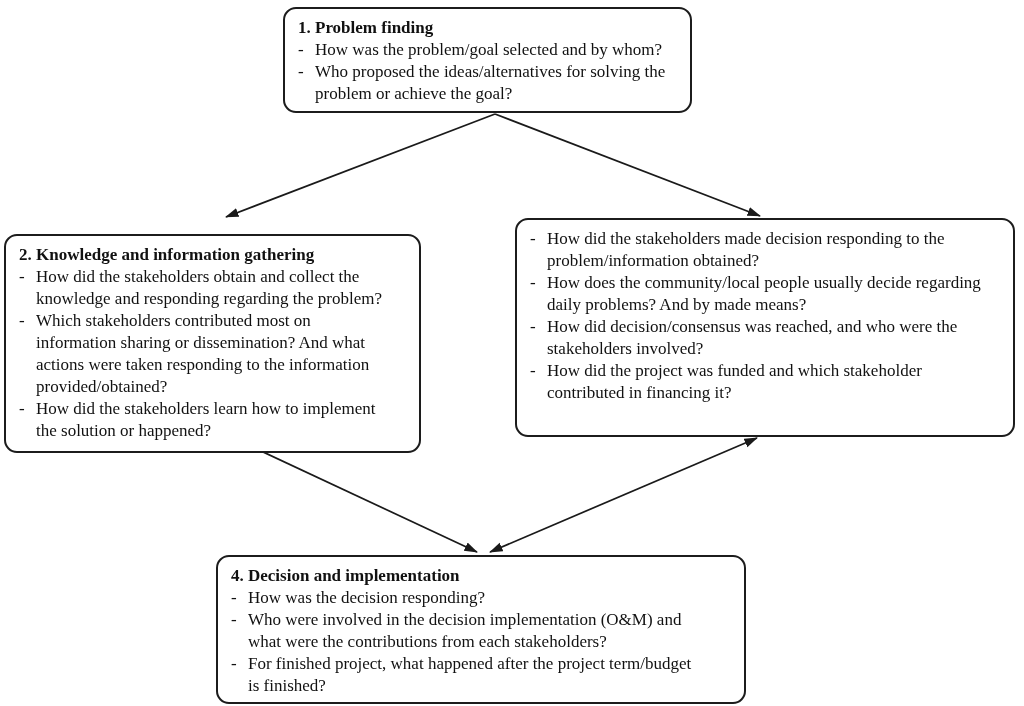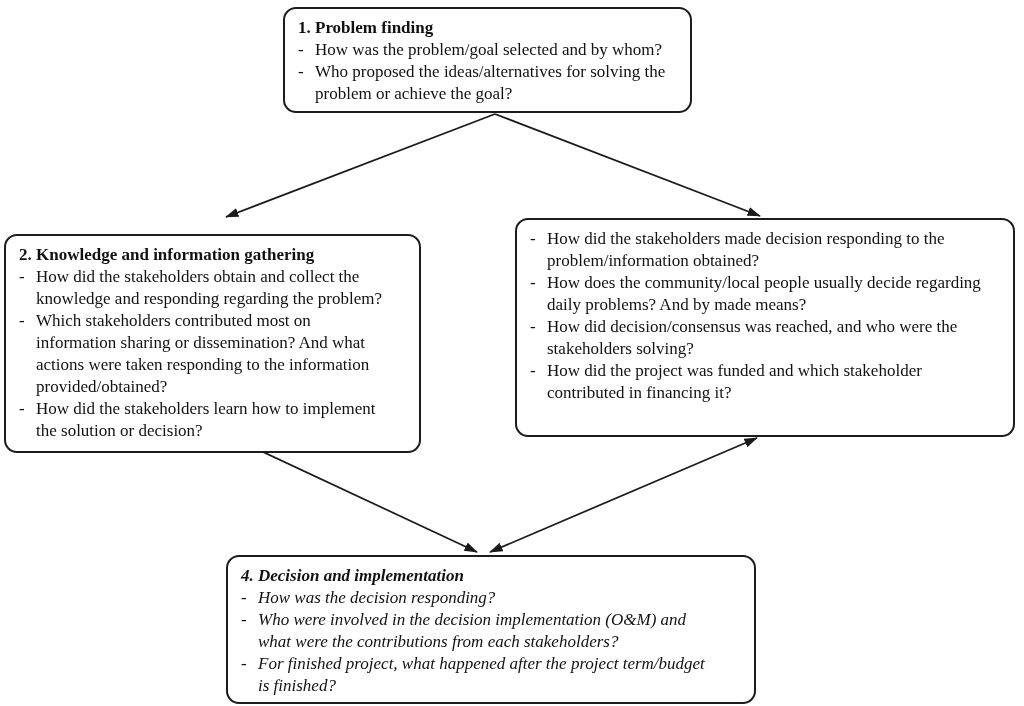--- a/index.html
+++ b/index.html
@@ -41,21 +41,21 @@
     flex: 0 0 17px;
     width: 17px;
   }
   .q-text {
     flex: 1 1 auto;
     white-space: pre-wrap;
   }
   .box-1 { left: 283px; top:   7px; width: 409px; min-height: 106px; }
   .box-2 { left:   4px; top: 234px; width: 417px; min-height: 219px; }
   .box-3 { left: 515px; top: 218px; width: 500px; min-height: 219px; }
-  .box-4 { left: 226px; top: 555px; width: 530px; min-height: 142px; font-style: italic; }
+  .box-4 { left: 216px; top: 555px; width: 530px; min-height: 142px; }
 </style>
 </head>
 <body>
 
 <div class="canvas">
 
   <svg class="connector-layer" viewBox="0 0 1024 706" xmlns="http://www.w3.org/2000/svg">
     <defs>
       <marker id="ah" markerWidth="15" markerHeight="11" refX="12.5" refY="5" orient="auto" markerUnits="userSpaceOnUse">
         <path d="M0,0.4 L13.5,5 L0,9.6 z" fill="#1a1a1a"></path>
@@ -93,39 +93,39 @@
     <div class="q-item">
       <span class="bullet-dash">-</span>
       <span class="q-text">Which stakeholders contributed most on
 information sharing or dissemination? And what
 actions were taken responding to the information
 provided/obtained?</span>
     </div>
     <div class="q-item">
       <span class="bullet-dash">-</span>
       <span class="q-text">How did the stakeholders learn how to implement
-the solution or decision?</span>
+the solution or happened?</span>
     </div>
   </div>
 
   <div class="fbox box-3">
     <div class="q-item">
       <span class="bullet-dash">-</span>
       <span class="q-text">How did the stakeholders made decision responding to the
 problem/information obtained?</span>
     </div>
     <div class="q-item">
       <span class="bullet-dash">-</span>
       <span class="q-text">How does the community/local people usually decide regarding
 daily problems? And by made means?</span>
     </div>
     <div class="q-item">
       <span class="bullet-dash">-</span>
       <span class="q-text">How did decision/consensus was reached, and who were the
-stakeholders solving?</span>
+stakeholders involved?</span>
     </div>
     <div class="q-item">
       <span class="bullet-dash">-</span>
       <span class="q-text">How did the project was funded and which stakeholder
 contributed in financing it?</span>
     </div>
   </div>
 
   <div class="fbox box-4">
     <div class="box-title">4. Decision and implementation</div>

